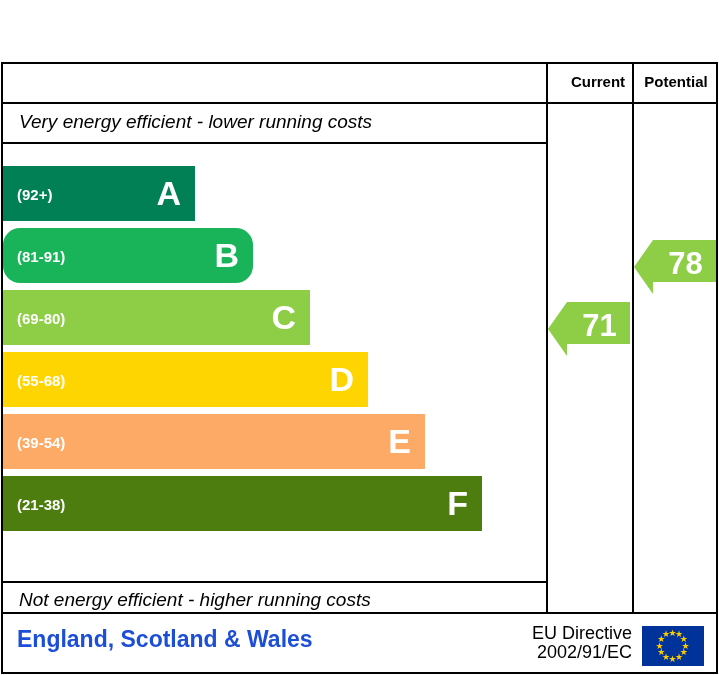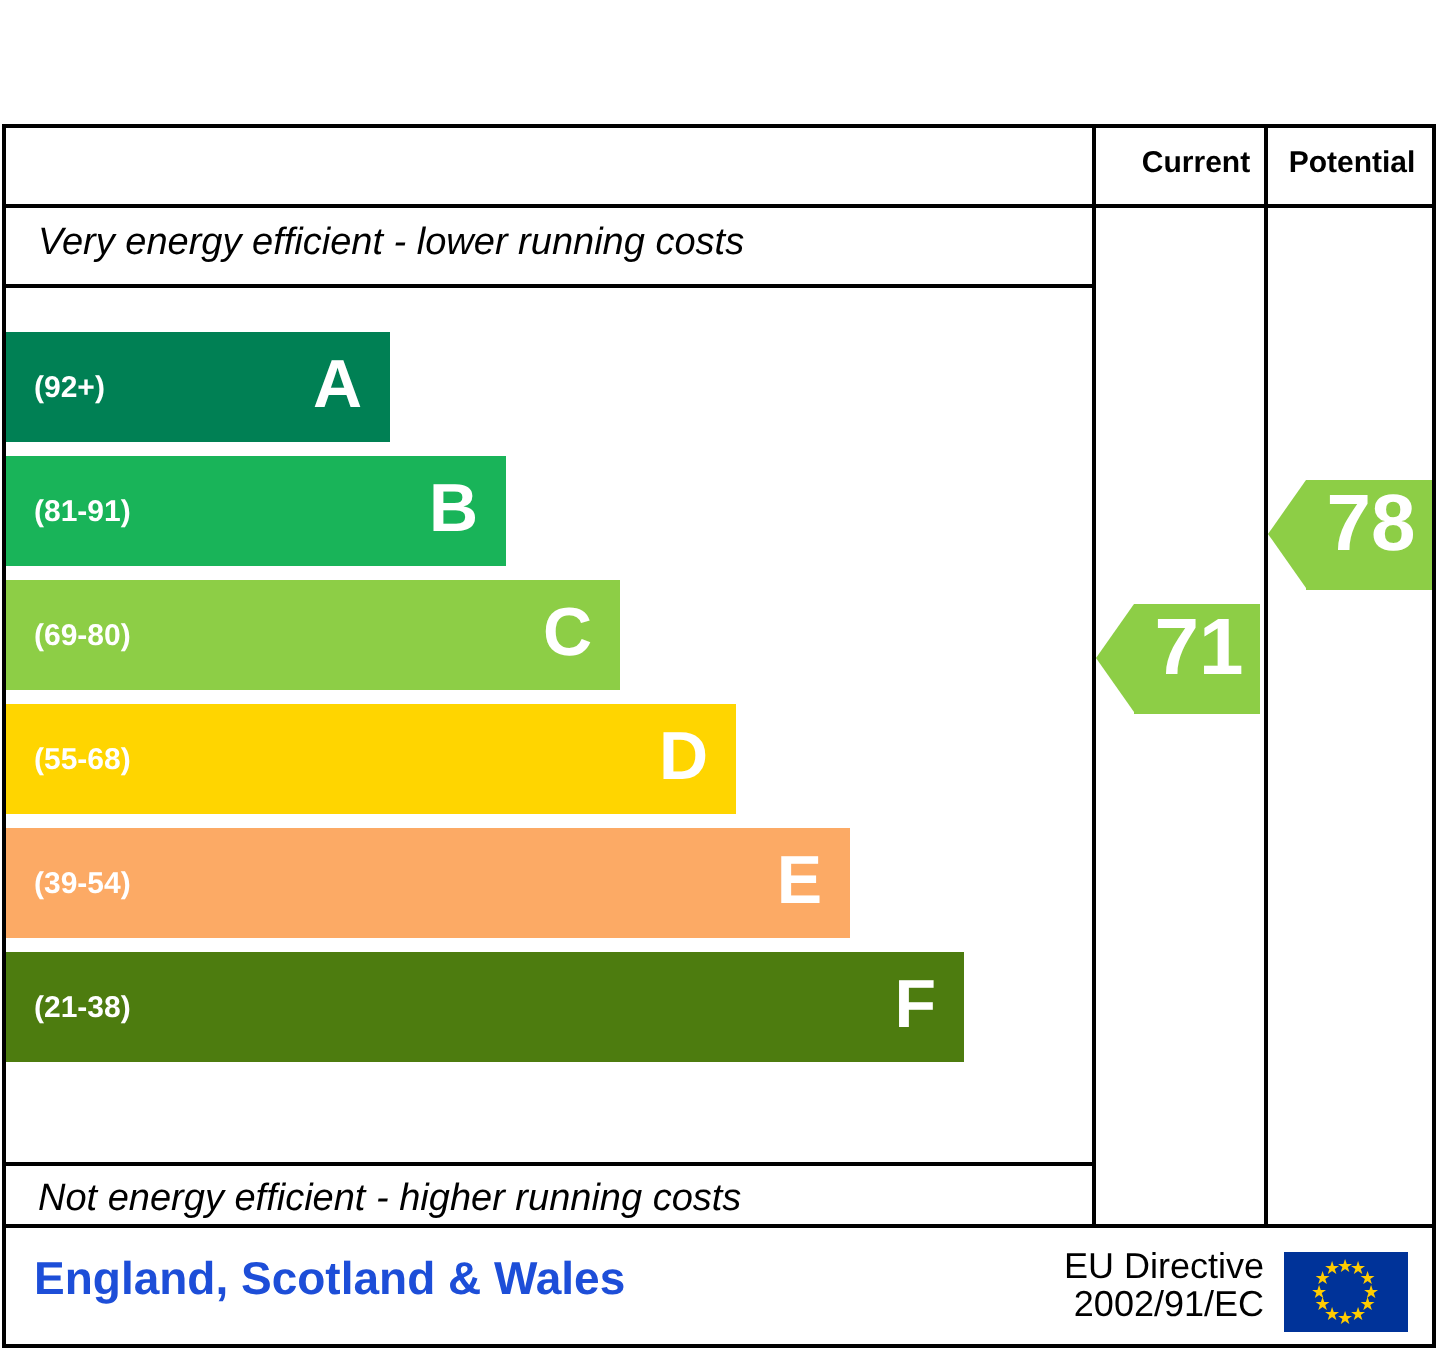--- a/index.html
+++ b/index.html
@@ -128,26 +128,26 @@
     position: absolute;
     right: 14px;
     top: 50%;
     transform: translateY(-52%);
     font-size: 34px;
     font-weight: bold;
   }
   
   .rating {
     position: absolute;
-    height: 55px;
+    height: 42px;
     display: flex;
-    align-items: flex-start;
+    align-items: flex-end;
     justify-content: center;
     color: #ffffff;
-    font-size: 40px;
+    font-size: 31px;
     font-weight: bold;
     box-sizing: border-box;
   }
   .rating .arrow-tip {
     position: absolute;
     left: -19px;
     top: 0;
     width: 0;
     height: 0;
     border-top: 27.5px solid transparent;
@@ -215,21 +215,21 @@
     <div class="col-head potential">Potential</div>
 
     <div class="note top">Very energy efficient - lower running costs</div>
     <div class="note-sep top"></div>
 
     <div class="bars">
         <div class="bar" style="top: 2px; width: 192px; background: rgb(0, 128, 84);">
           <span class="range">(92+)</span>
           <span class="letter">A</span>
         </div>
-        <div class="bar" style="top: 64px; width: 250px; background: rgb(25, 180, 89);">
+        <div class="bar" style="top: 64px; width: 250px; background: rgb(25, 180, 89); border-radius: 17px;">
           <span class="range">(81-91)</span>
           <span class="letter">B</span>
         </div>
         <div class="bar" style="top: 126px; width: 307px; background: rgb(141, 206, 70); padding-left: 32px;">
           <span class="range">(69-80)</span>
           <span class="letter">C</span>
         </div>
         <div class="bar" style="top: 188px; width: 365px; background: rgb(255, 213, 0);">
           <span class="range">(55-68)</span>
           <span class="letter">D</span>

